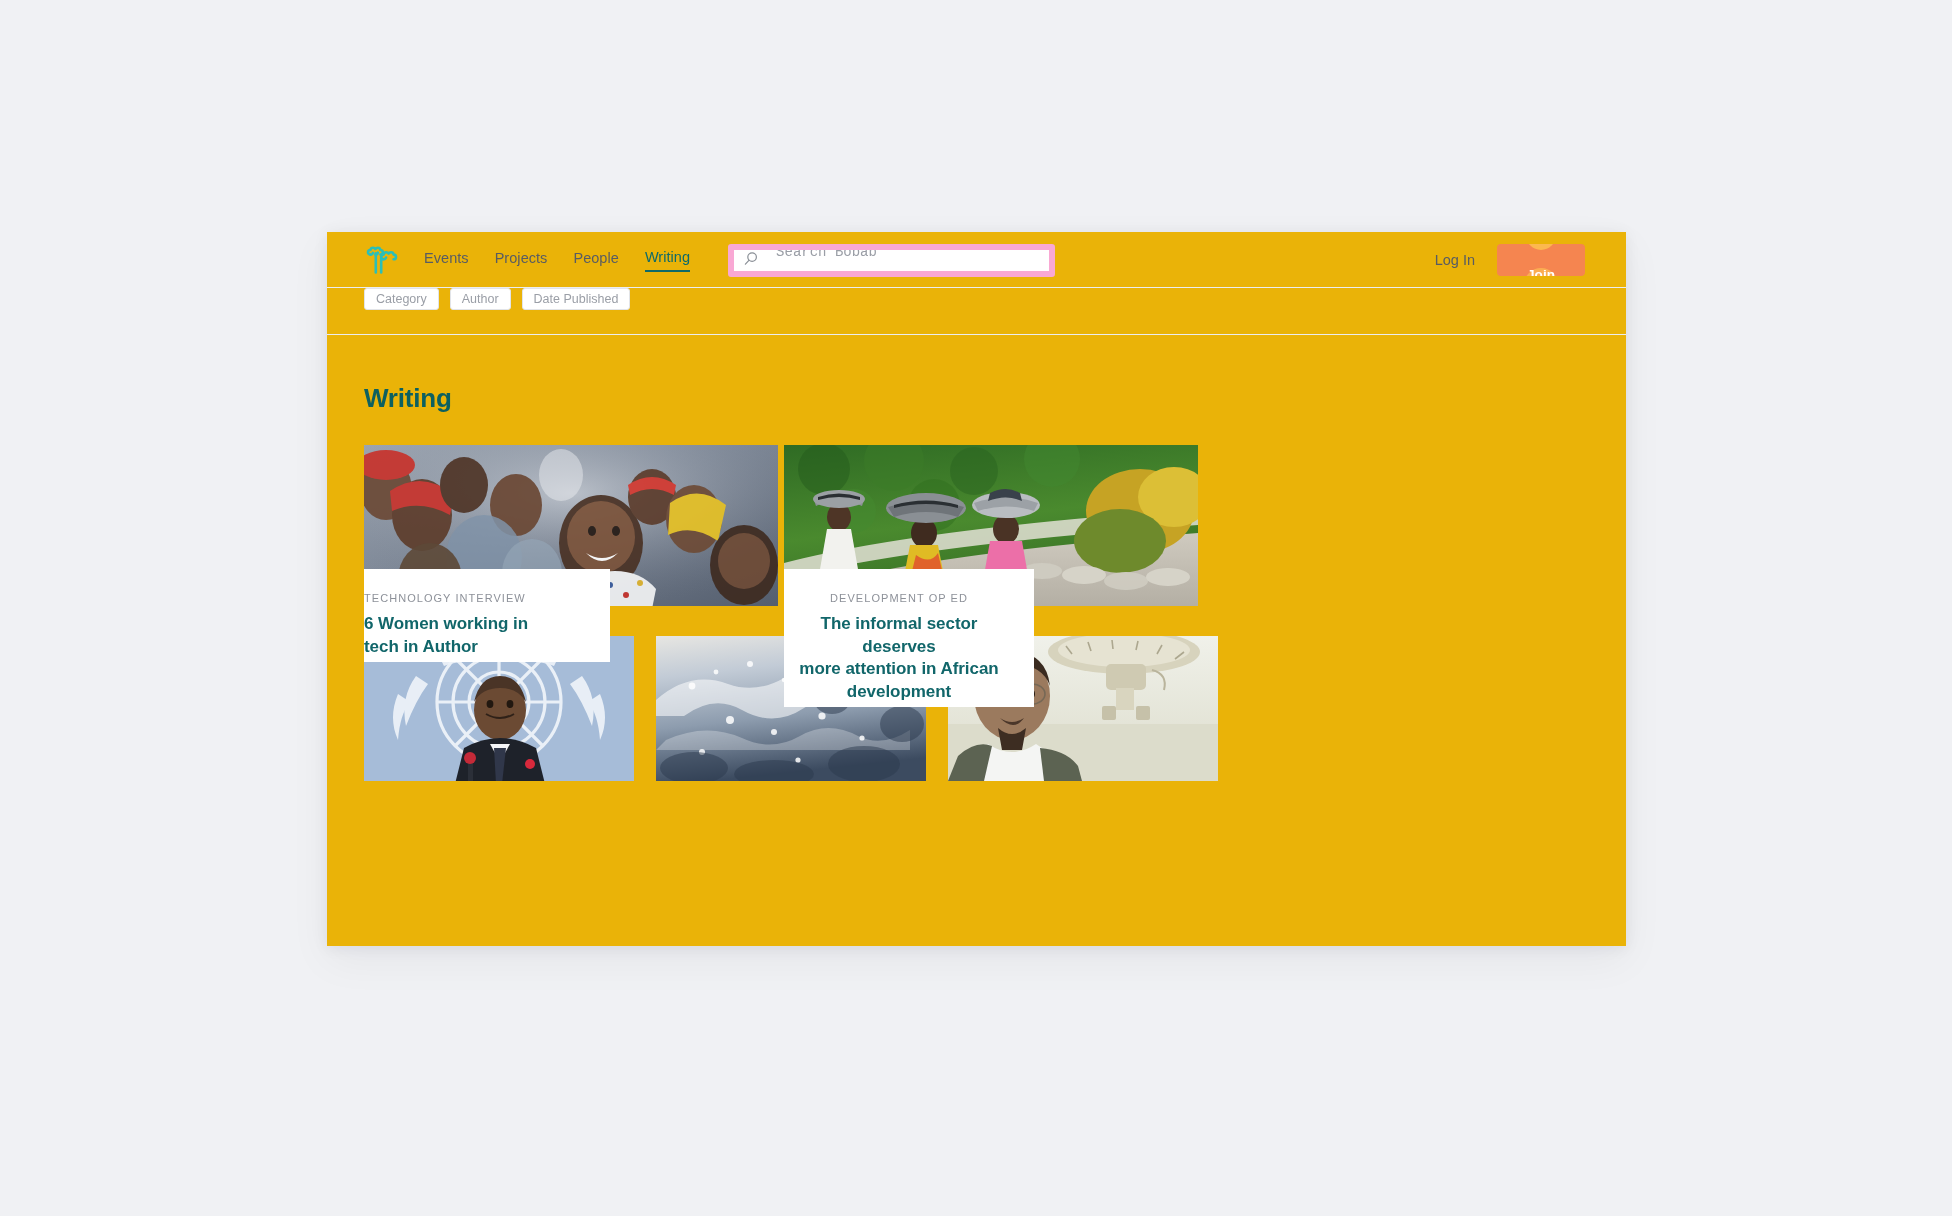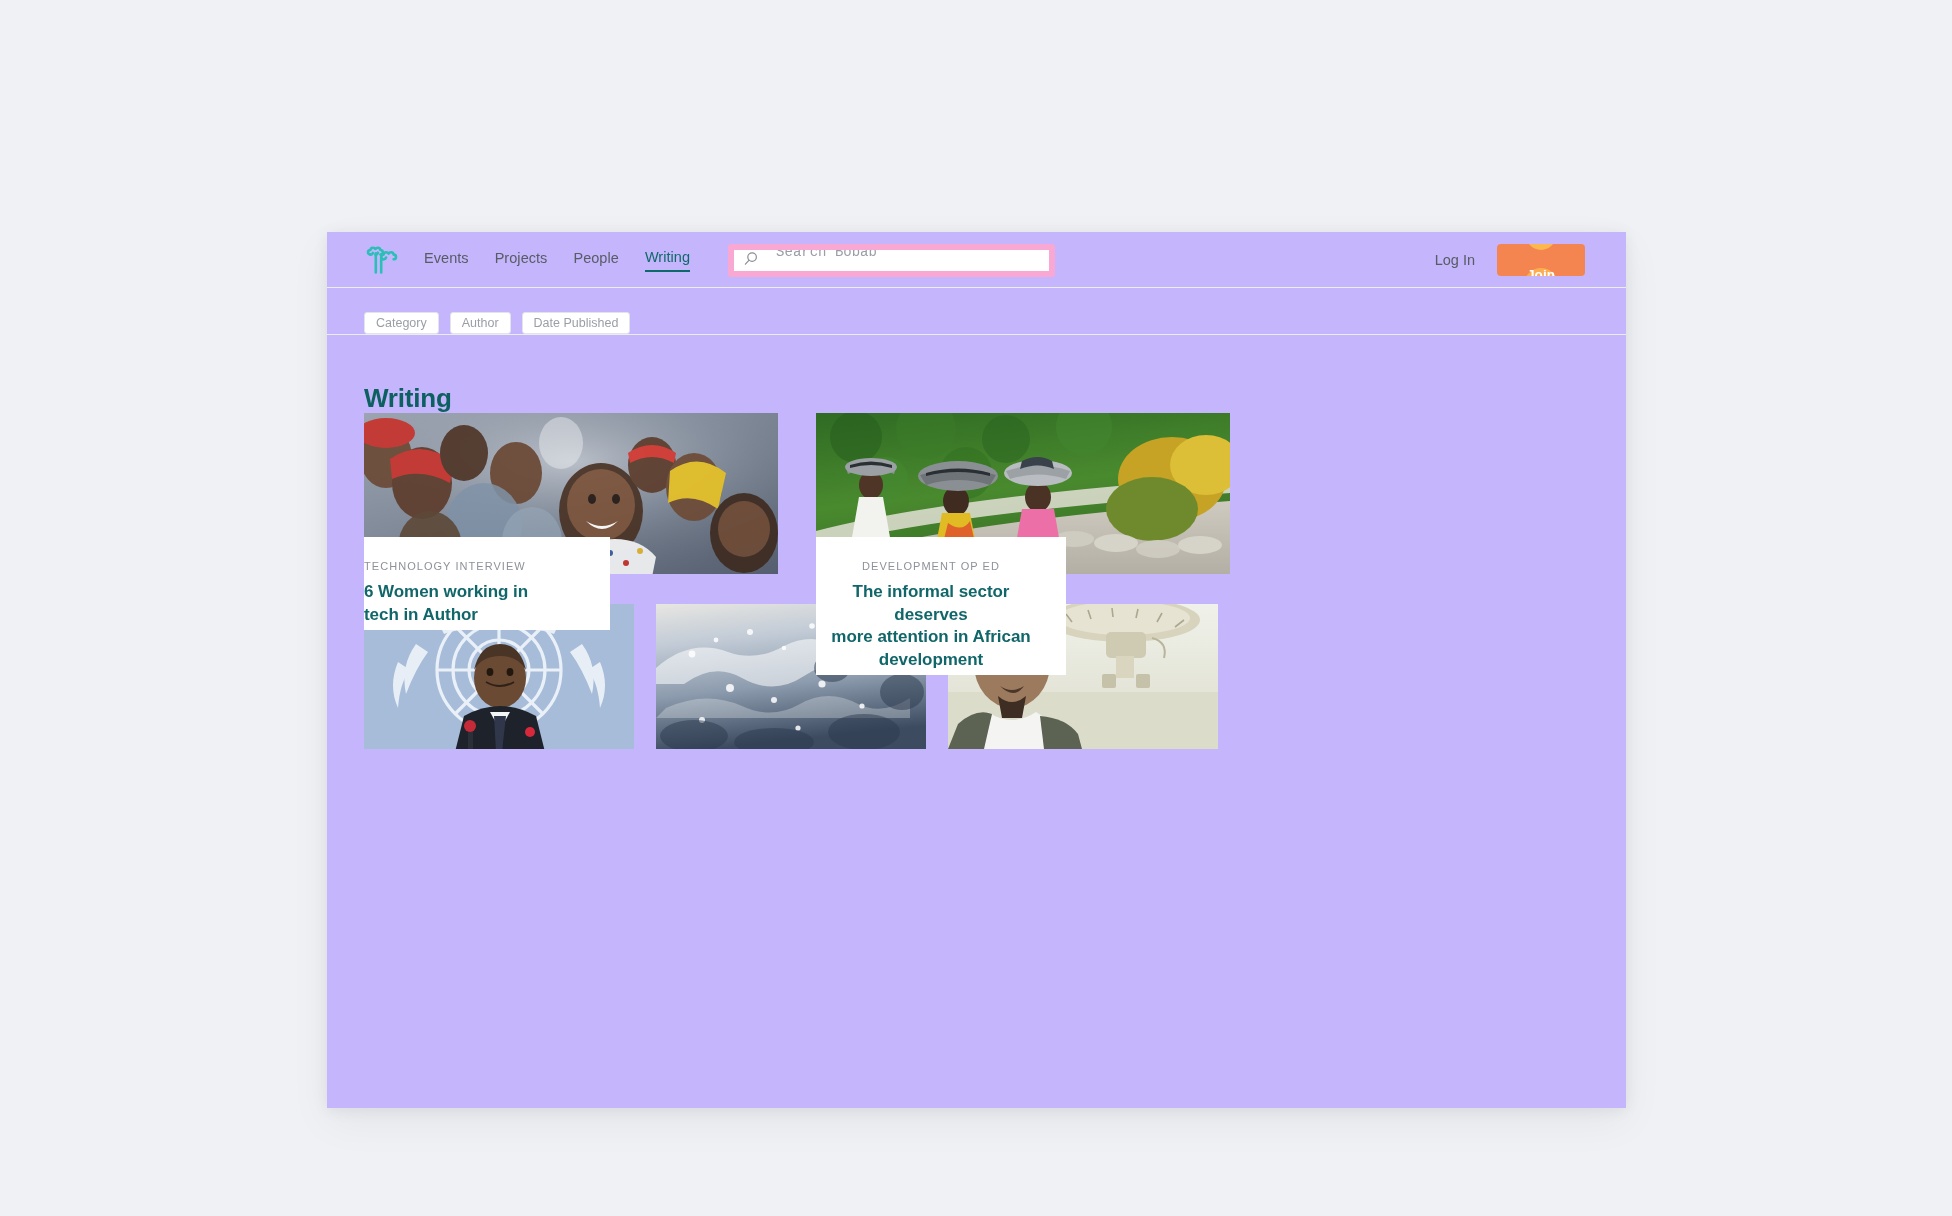--- a/index.html
+++ b/index.html
@@ -16,22 +16,22 @@
     font-family: "Liberation Sans", sans-serif;
     -webkit-font-smoothing: antialiased;
   }
 
   
   .page-card {
     position: absolute;
     left: 327px;
     top: 232px;
     width: 1299px;
-    height: 876px;
-    background: #c4b5fd;
+    height: 714px;
+    background: #eab308;
     overflow: hidden;
     box-shadow: 0 2px 14px rgba(22,28,45,0.07), 0 14px 40px rgba(22,28,45,0.05);
   }
 
   
   .topnav {
     position: relative;
     height: 56px;
     border-bottom: 1px solid #ebedf0;
     display: flex;
@@ -157,21 +157,21 @@
     color: #ffffff;
     line-height: 29px;
     letter-spacing: 0.1px;
   }
 
   
   .filterbar {
     height: 47px;
     border-bottom: 1px solid #ebedf0;
     display: flex;
-    align-items: flex-end;
+    align-items: flex-start;
     gap: 11px;
     padding: 0 37px;
   }
 
   .pill {
     height: 22px;
     padding: 0 11px;
     border: 1px solid #e2e4e8;
     border-radius: 3px;
     background: #fff;
@@ -197,22 +197,23 @@
   .page-sub {
     margin-top: 9px;
     font-size: 14.5px;
     color: #55595f;
     line-height: 20px;
     max-width: 470px;
   }
 
   
   .grid-row-1 {
+    margin-top: 32px;
     display: flex;
-    gap: 38px;
+    gap: 6px;
   }
 
   .card {
     position: relative;
     width: 414px;
     flex: 0 0 auto;
   }
 
   .card-media {
     position: relative;

